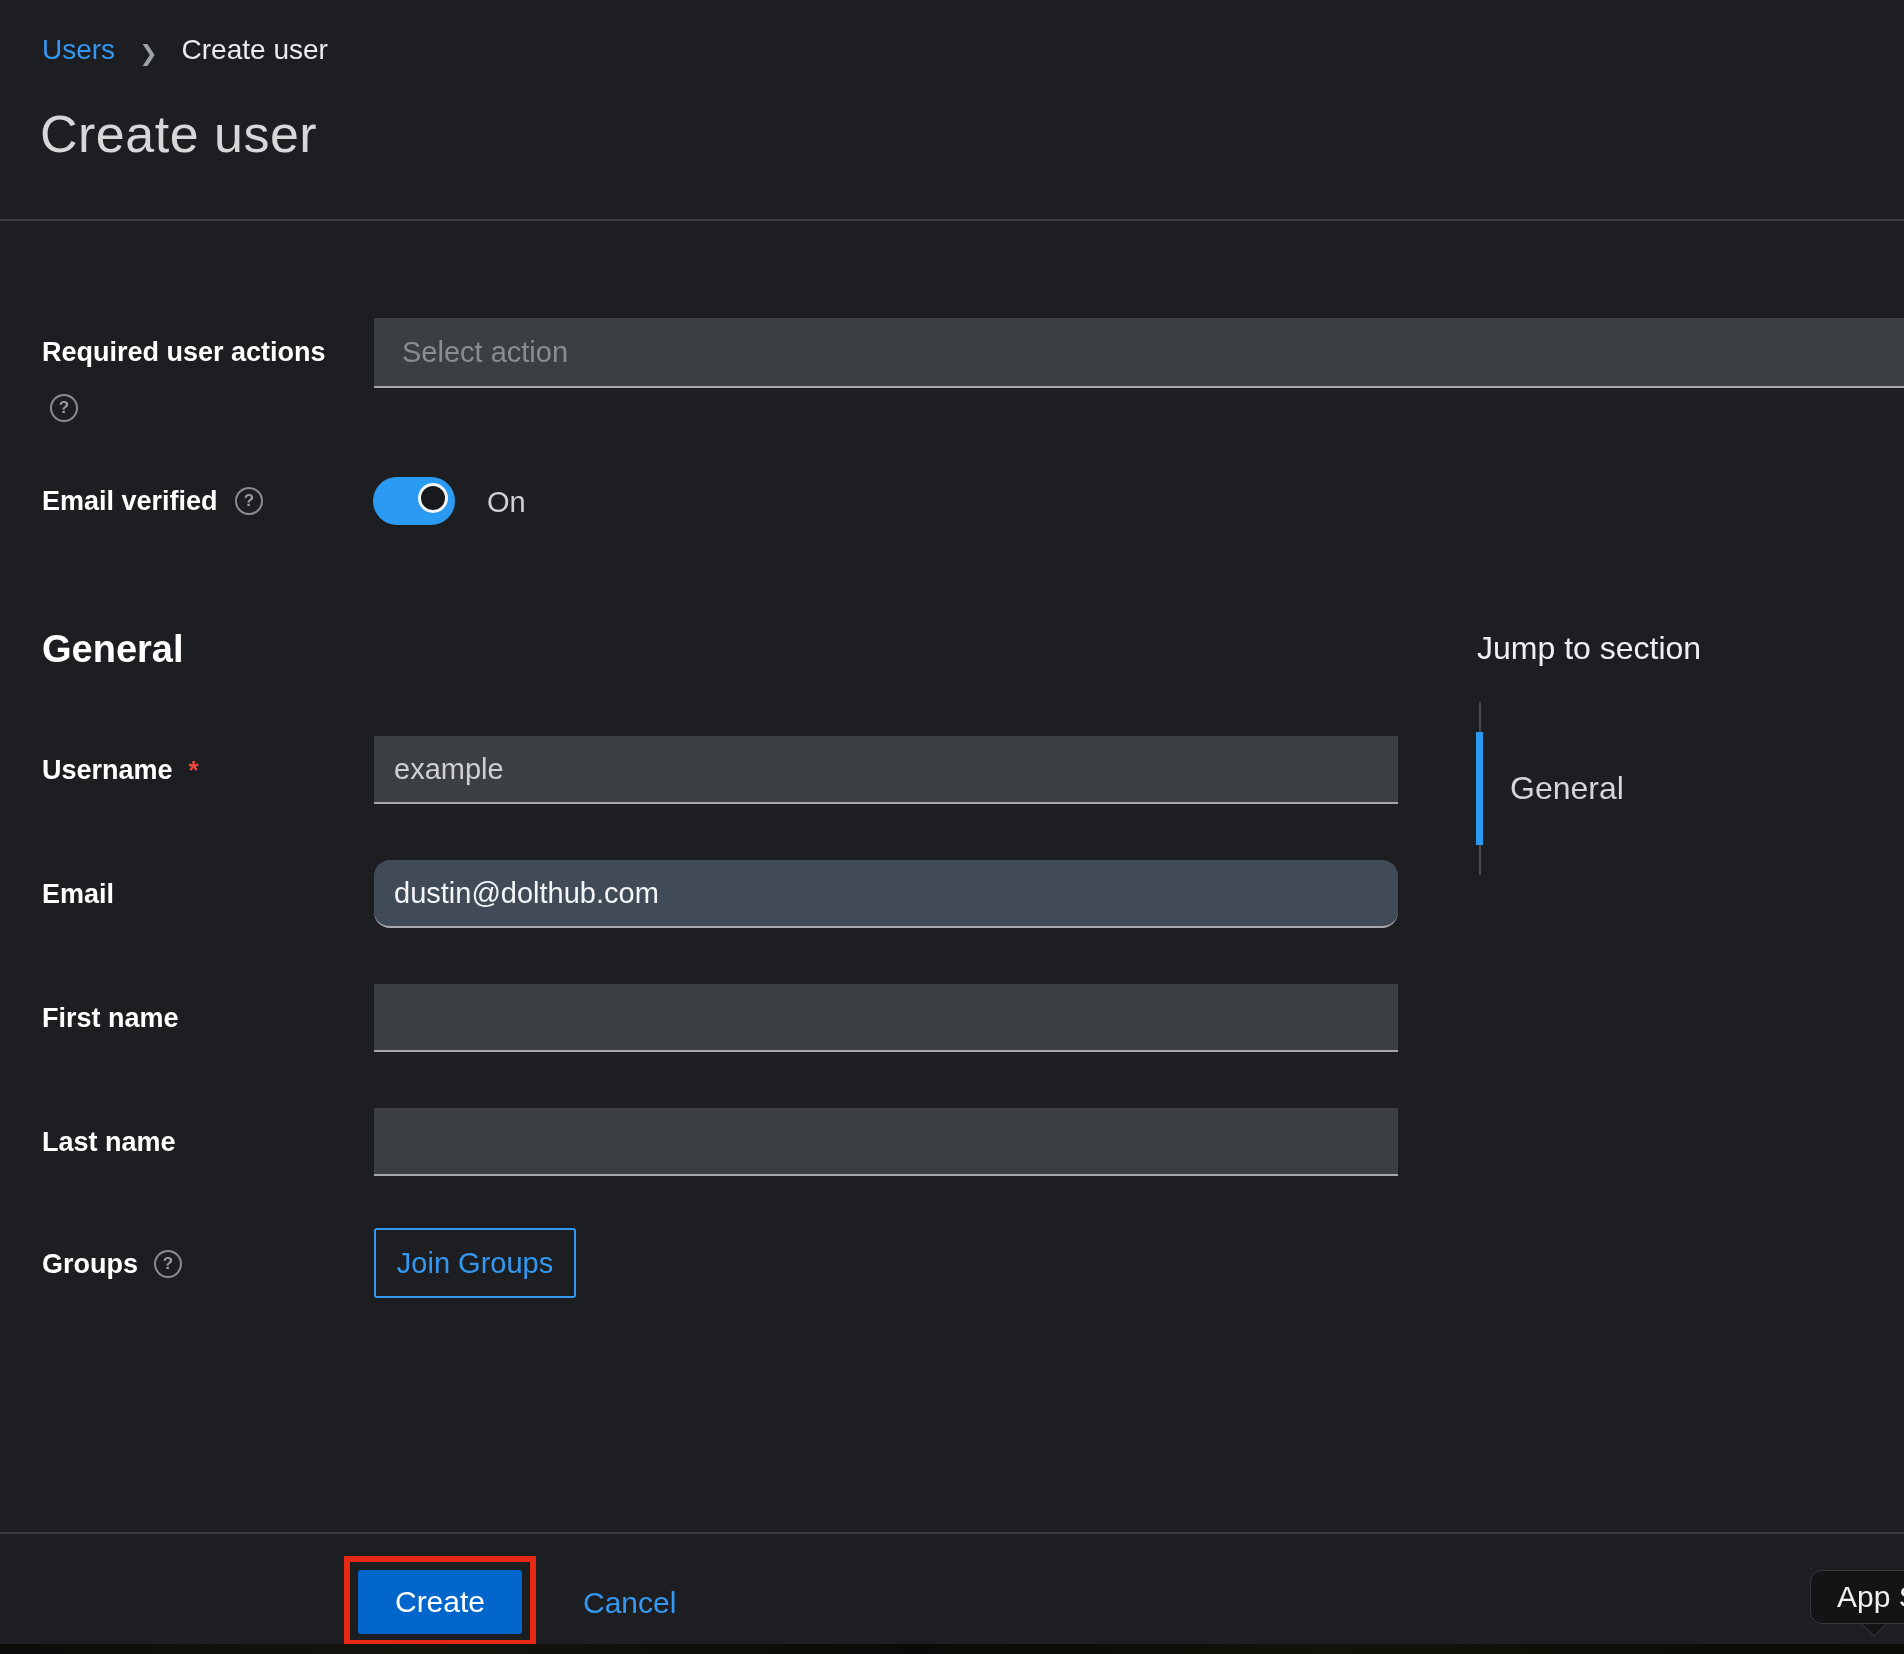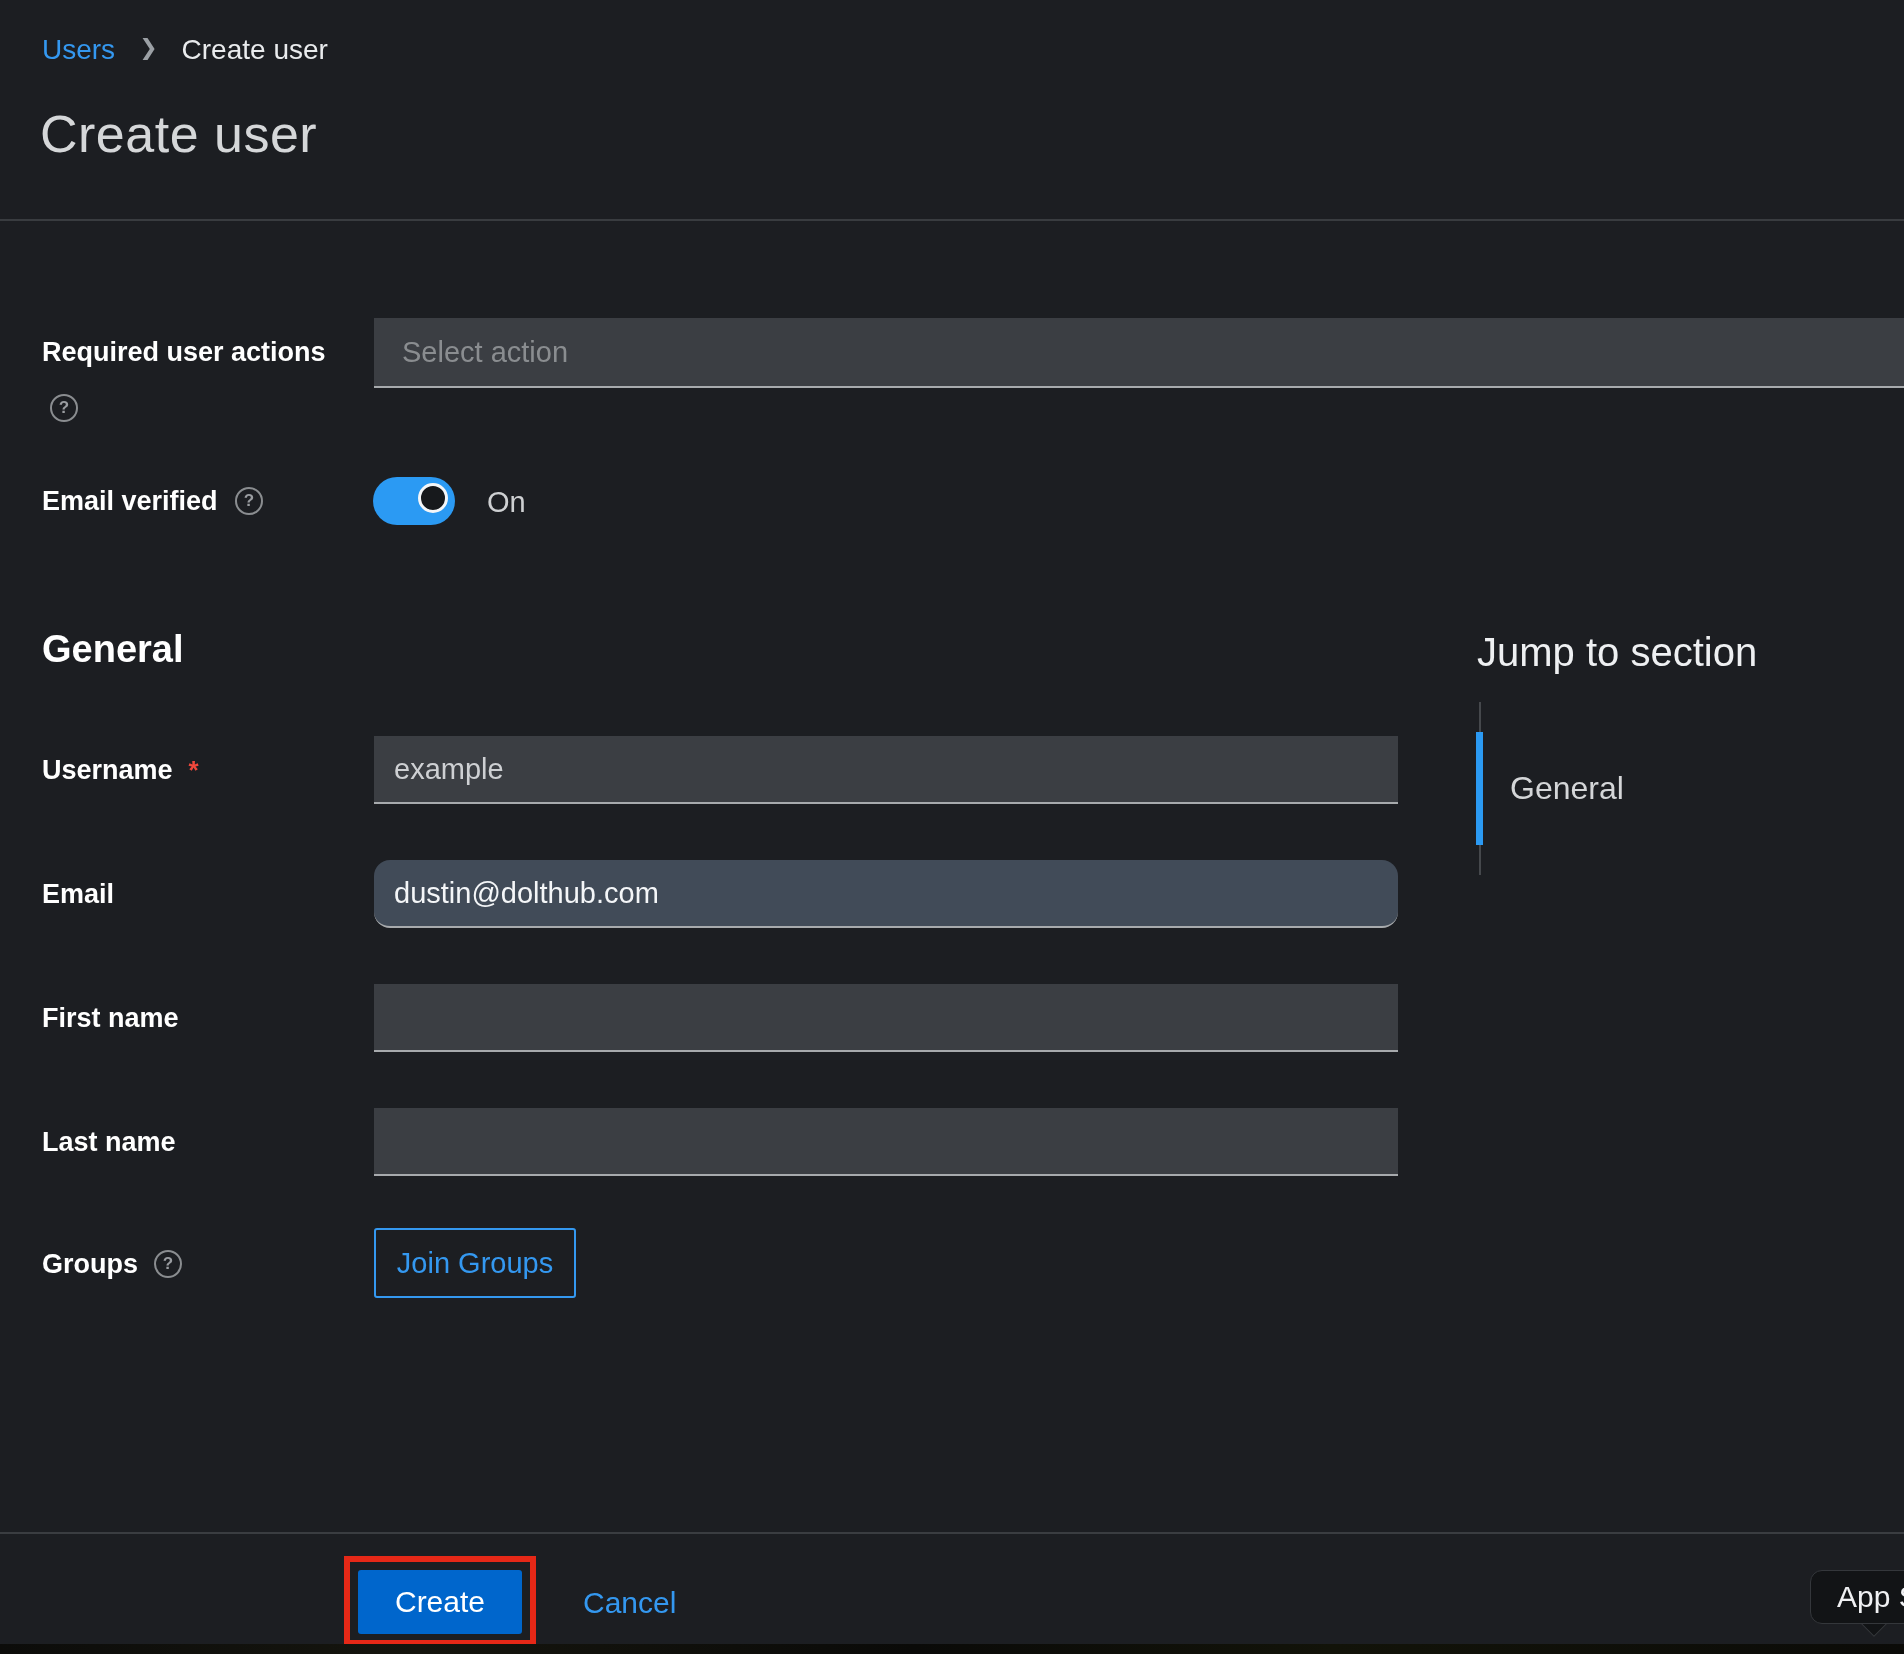--- a/index.html
+++ b/index.html
@@ -10,21 +10,21 @@
     position: relative;
     width: 1904px;
     height: 1654px;
     background: #1c1e22;
     overflow: hidden;
   }
 
   
   .breadcrumb {
     position: absolute; left: 42px; top: 36px;
-    display: flex; align-items: flex-start; gap: 24px;
+    display: flex; align-items: flex-end; gap: 24px;
     font-size: 28px; line-height: 1;
   }
   .breadcrumb .bc-link { color: #3498f0; text-decoration: none; cursor: pointer; }
   .breadcrumb .bc-chevron { color: #9ba0a5; font-size: 22px; font-weight: bold; transform: translateY(1px); }
   .breadcrumb .bc-current { color: #e9ebed; }
 
   .page-title {
     position: absolute; left: 40px; top: 104px;
     font-size: 52px; font-weight: 500; color: #d5d7d9;
     letter-spacing: 0.5px;
@@ -89,21 +89,21 @@
   
   .btn-secondary {
     position: absolute; left: 374px; top: 1228px; width: 202px; height: 70px;
     background: transparent; border: 2px solid #3498f0; border-radius: 3px;
     color: #3498f0; font-size: 29px; font-family: inherit; cursor: pointer;
   }
 
   
   .jump-heading {
     position: absolute; left: 1477px; top: 630px;
-    font-size: 40px; font-weight: 400; color: #eef0f2;
+    font-size: 32px; font-weight: 400; color: #eef0f2;
   }
   .jump-rail {
     position: absolute; left: 1479px; top: 702px; width: 2px; height: 173px;
     background: #45484c;
   }
   .jump-indicator {
     position: absolute; left: 1476px; top: 732px; width: 7px; height: 113px;
     background: #2b9af3;
   }
   .jump-item {

